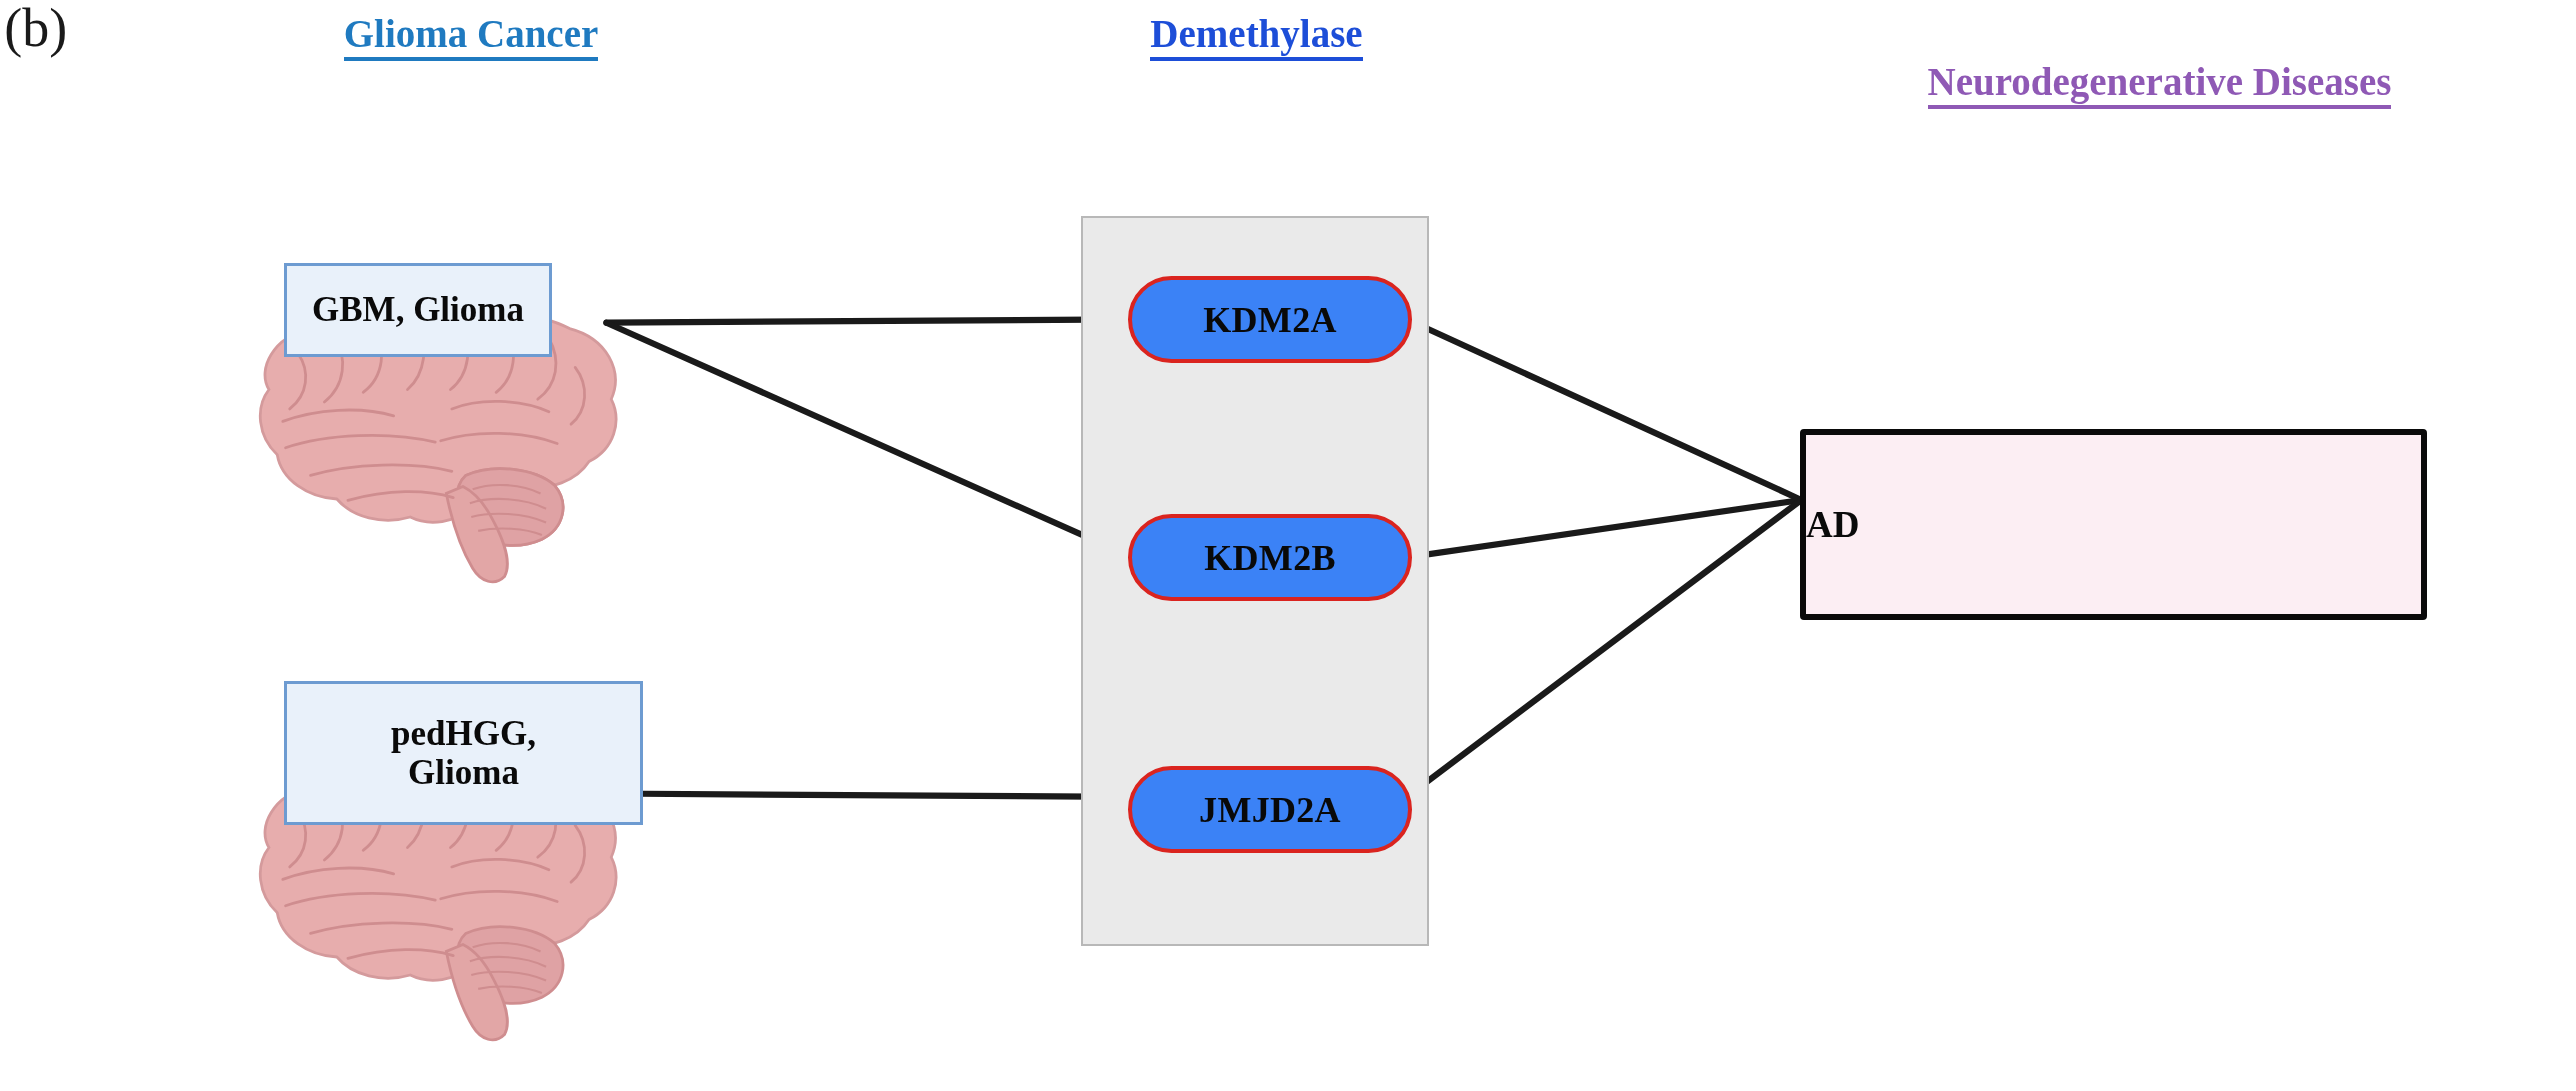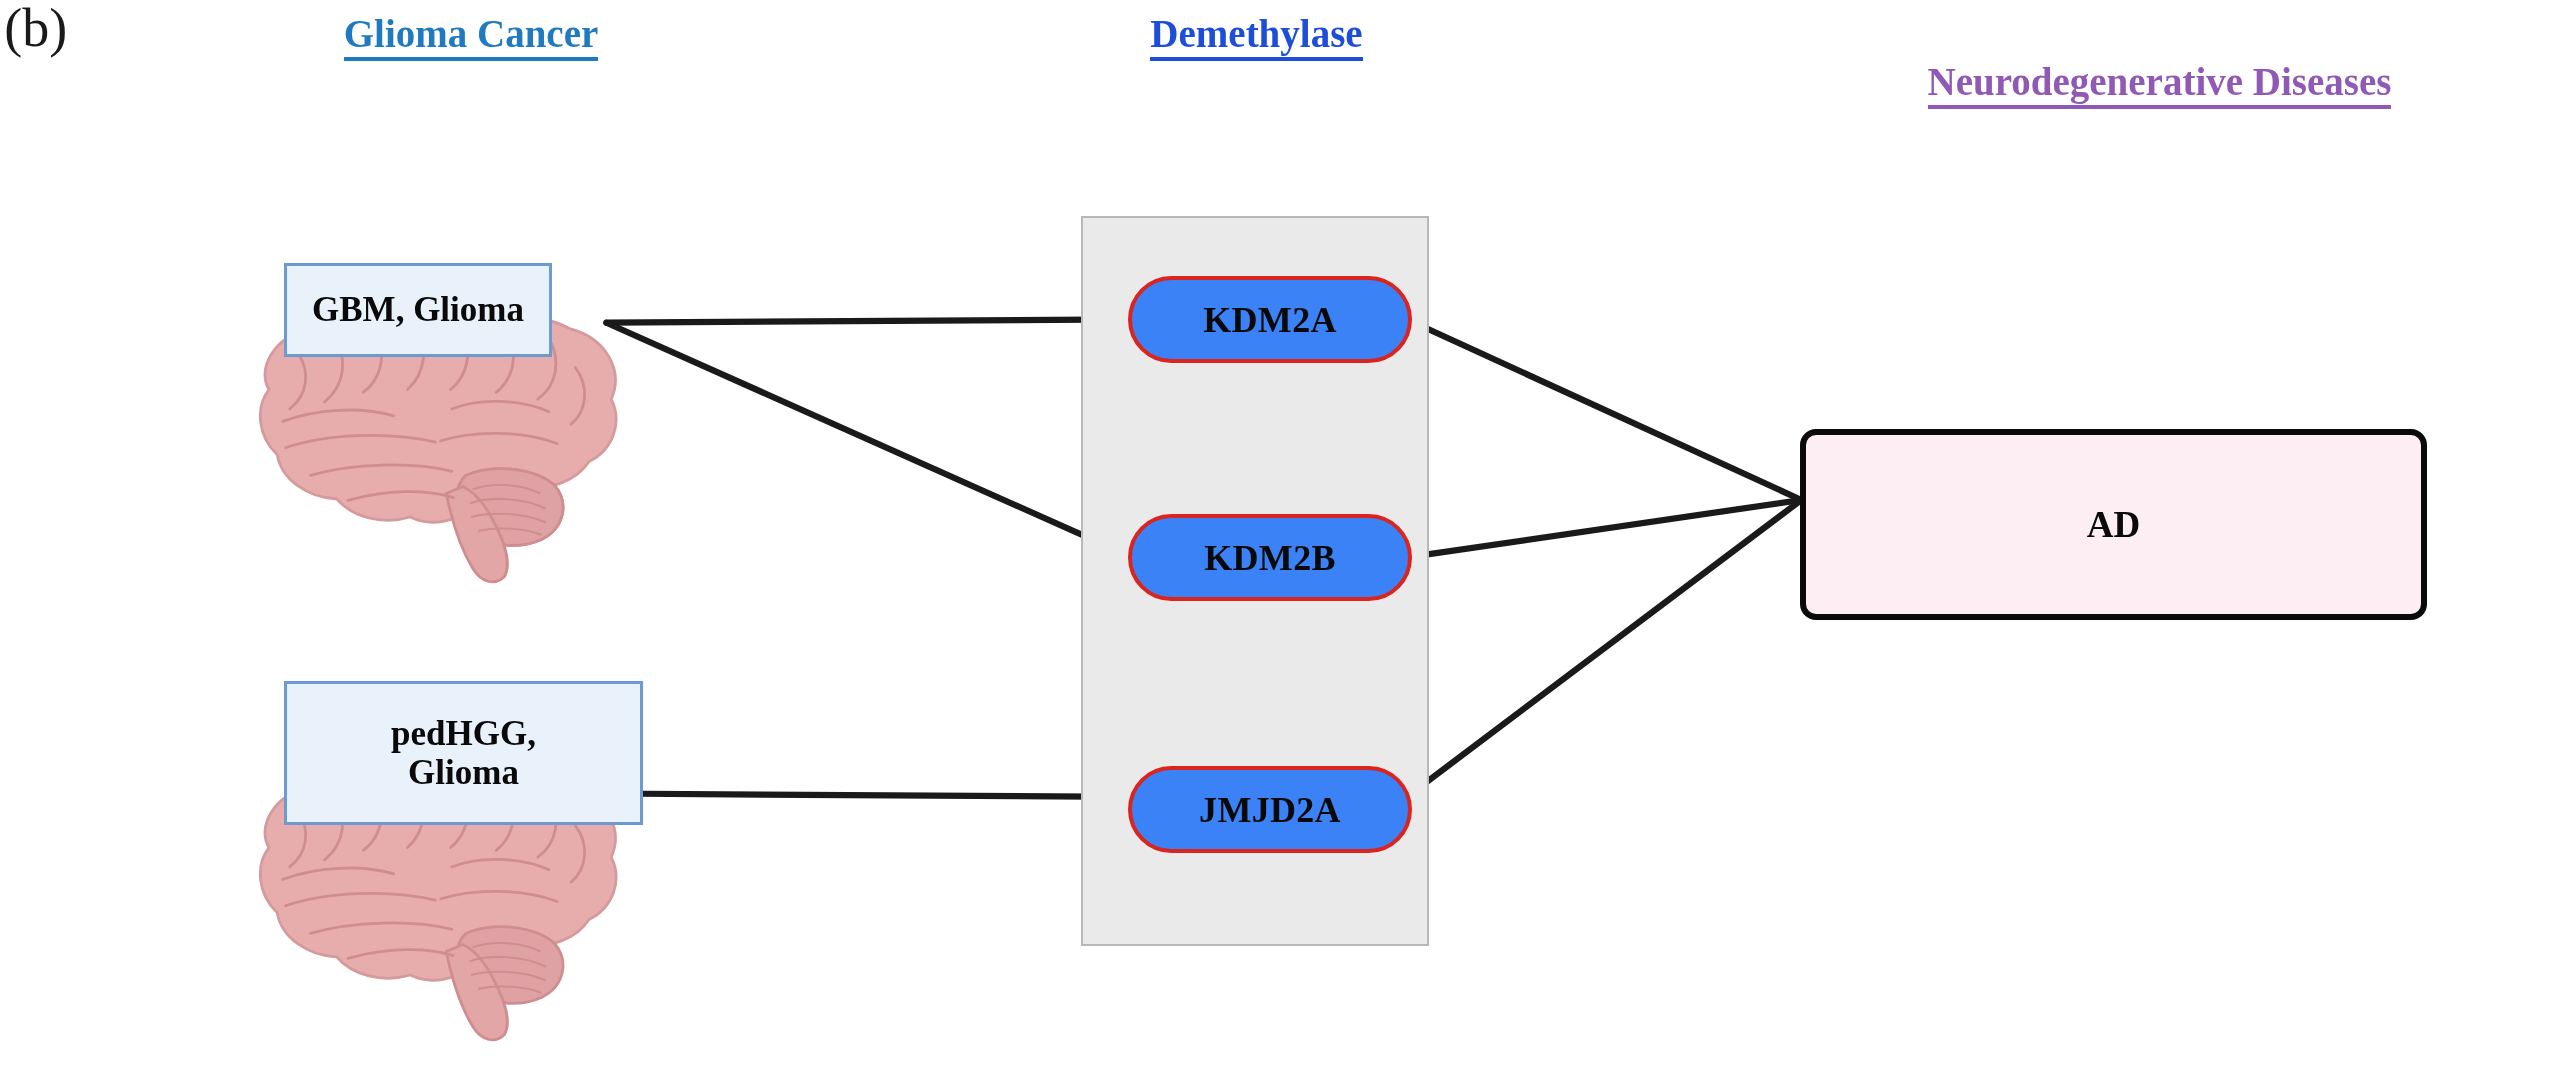--- a/index.html
+++ b/index.html
@@ -124,25 +124,25 @@
 
   
   #box-ad {
     position: absolute;
     left: 1800px;
     top: 429px;
     width: 627px;
     height: 191px;
     background: #fceef3;
     border: 6.2px solid #0a0a0a;
-    border-radius: 16px;
-    box-sizing: border-box;
-    display: flex;
-    align-items: center;
-    justify-content: center;
+    border-radius: 4px;
+    box-sizing: border-box;
+    display: flex;
+    align-items: center;
+    justify-content: flex-start;
     font-weight: bold;
     font-size: 37px;
     color: #0a0a0a;
     font-family: "Liberation Serif", "DejaVu Serif", serif;
     z-index: 5;
   }
 
   
   #key-box {
     position: absolute;

